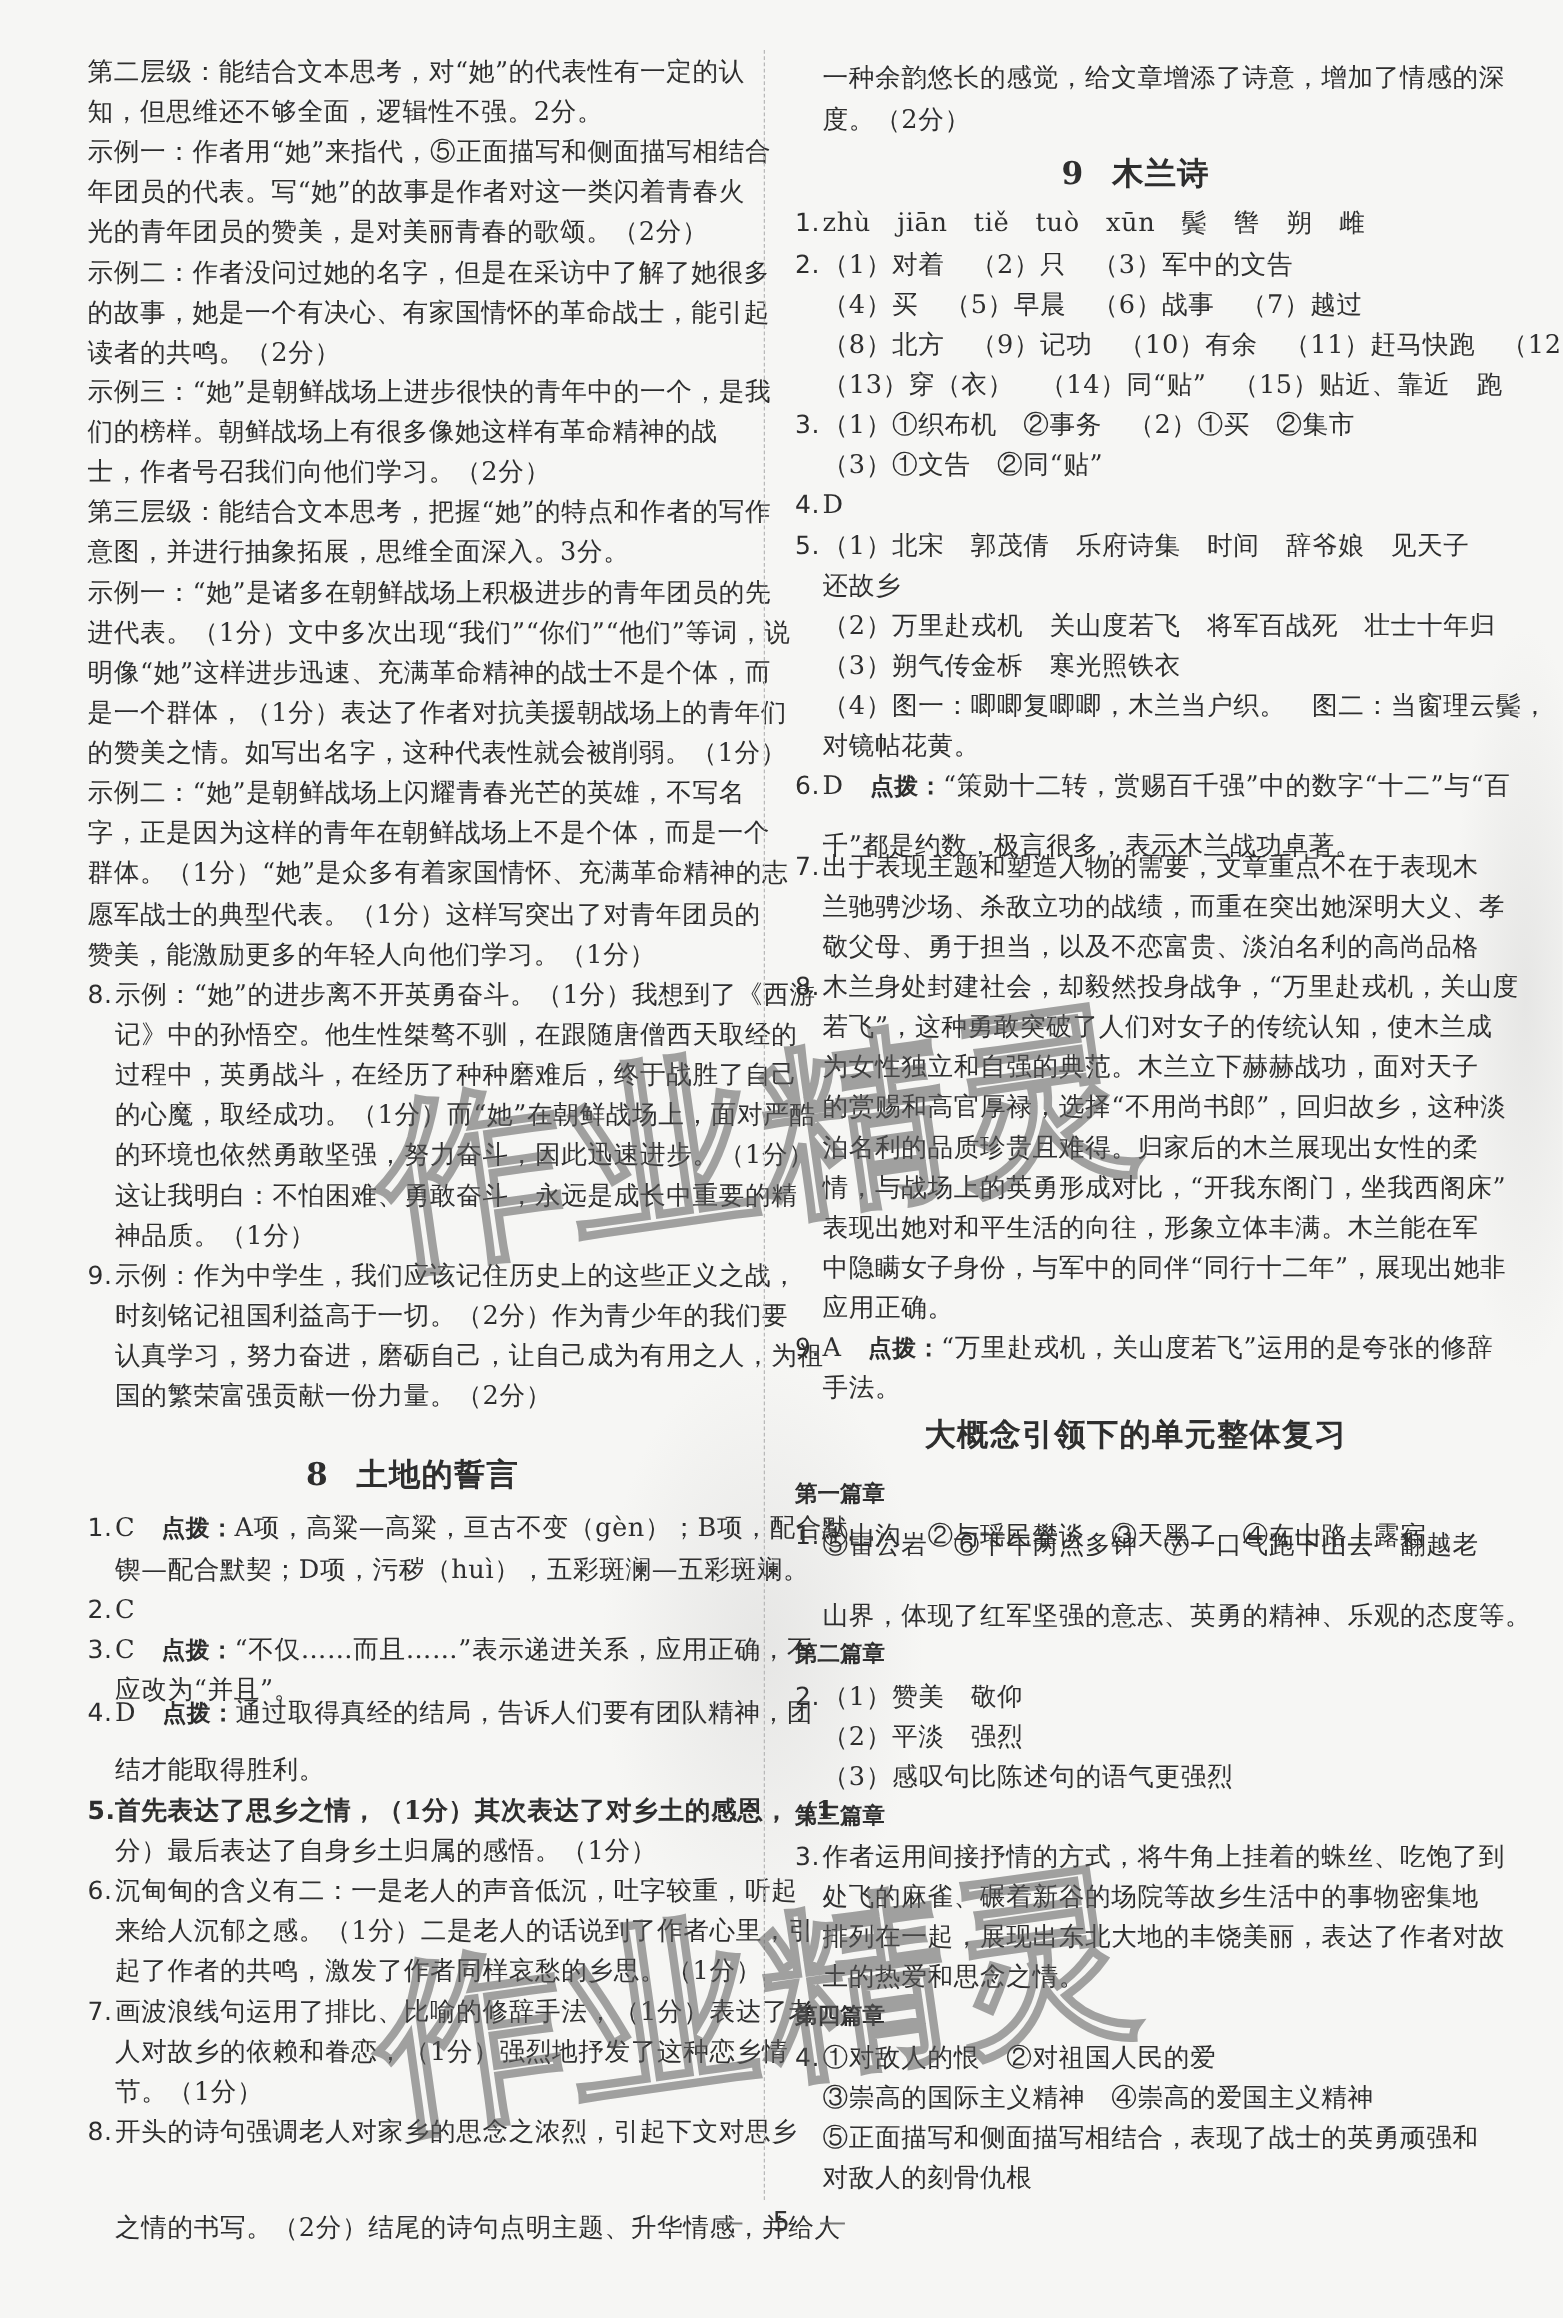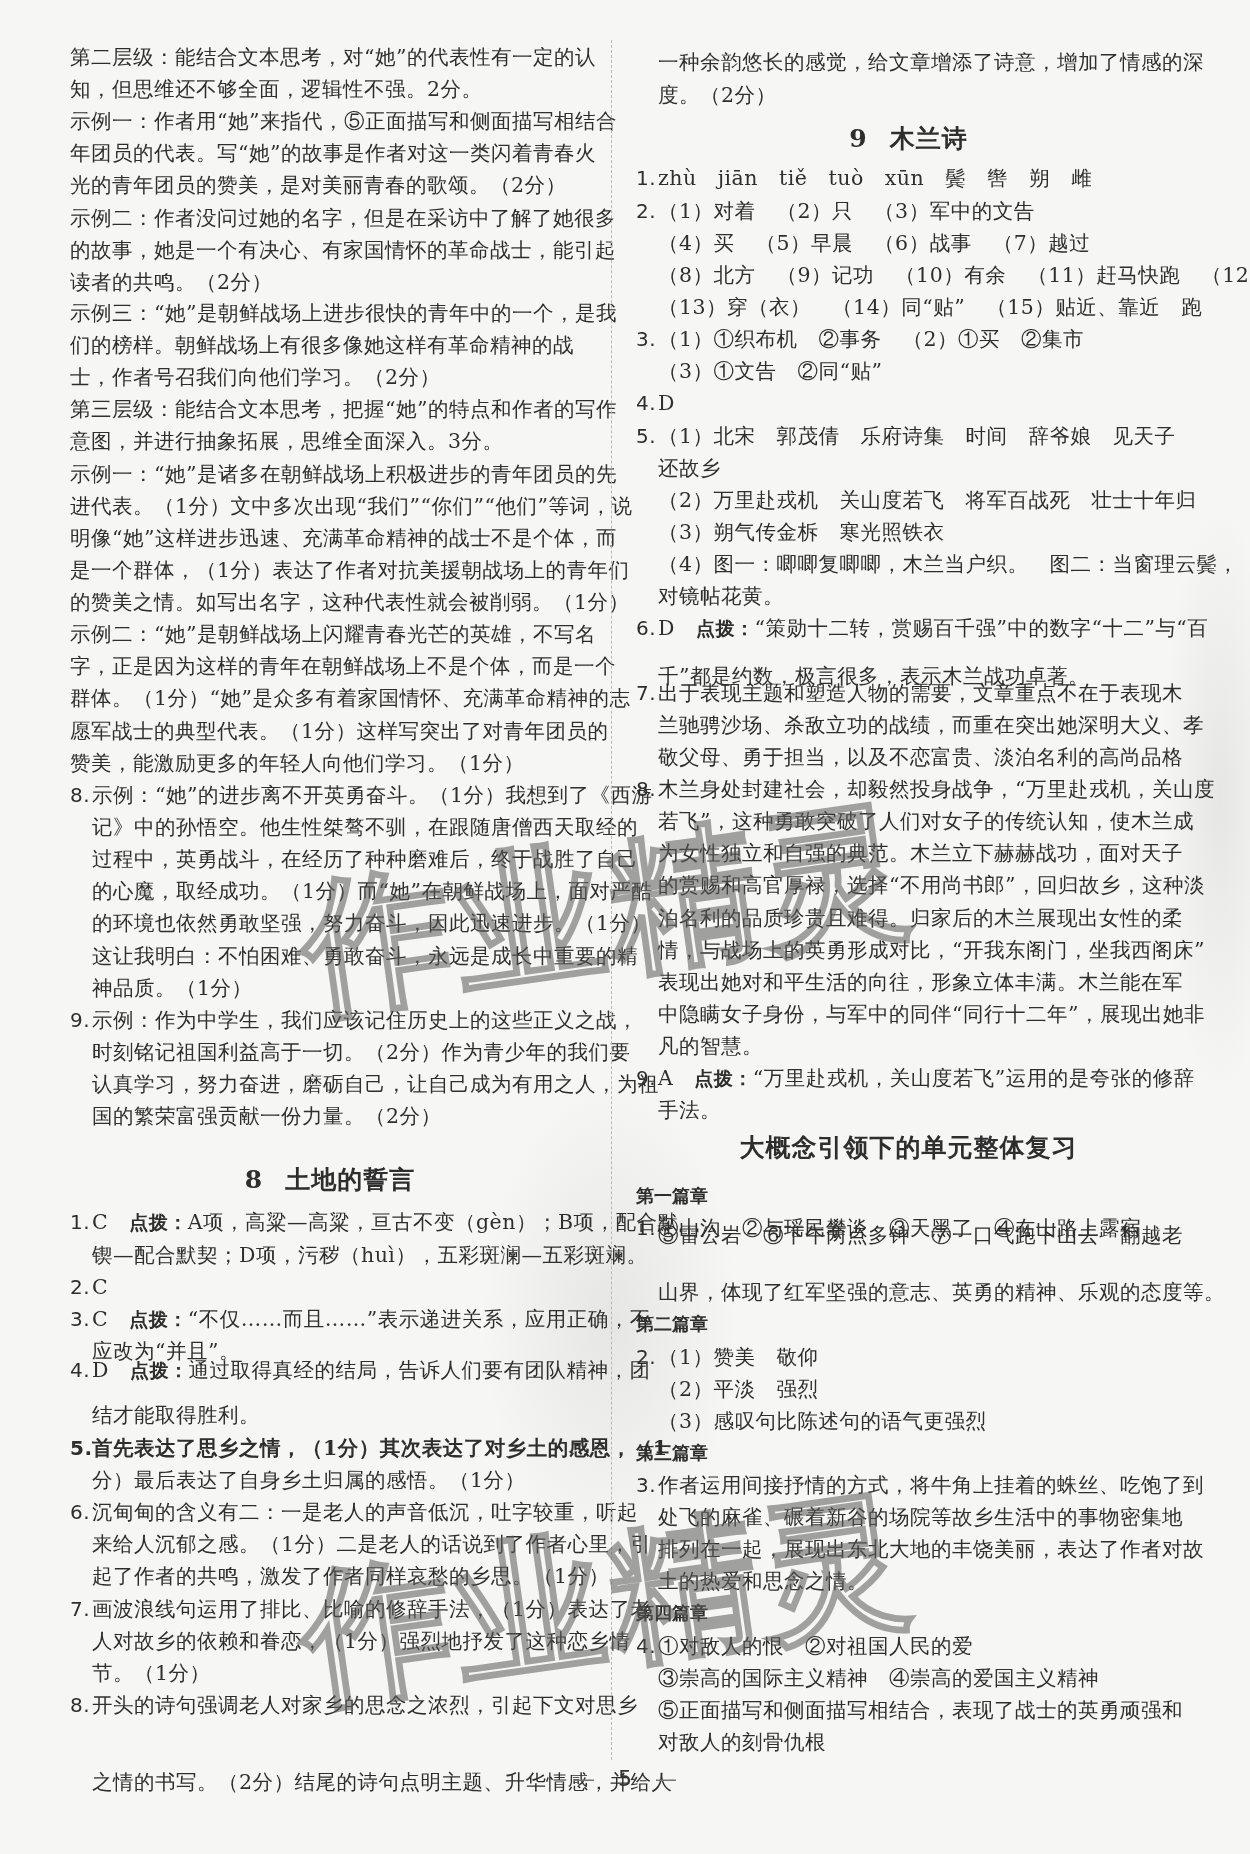--- a/index.html
+++ b/index.html
@@ -137,21 +137,21 @@
       <div class="line indent" style="top: 709px;"><span>兰驰骋沙场、杀敌立功的战绩，而重在突出她深明大义、孝</span></div>
       <div class="line indent" style="top: 741px;"><span>敬父母、勇于担当，以及不恋富贵、淡泊名利的高尚品格</span></div>
       <div class="line" style="top: 773px;"><span class="num">8.</span><span>木兰身处封建社会，却毅然投身战争，“万里赴戎机，关山度</span></div>
       <div class="line indent" style="top: 805px;"><span>若飞”，这种勇敢突破了人们对女子的传统认知，使木兰成</span></div>
       <div class="line indent" style="top: 837px;"><span>为女性独立和自强的典范。木兰立下赫赫战功，面对天子</span></div>
       <div class="line indent" style="top: 869px;"><span>的赏赐和高官厚禄，选择“不用尚书郎”，回归故乡，这种淡</span></div>
       <div class="line indent" style="top: 902px;"><span>泊名利的品质珍贵且难得。归家后的木兰展现出女性的柔</span></div>
       <div class="line indent" style="top: 934px;"><span>情，与战场上的英勇形成对比，“开我东阁门，坐我西阁床”</span></div>
       <div class="line indent" style="top: 966px;"><span>表现出她对和平生活的向往，形象立体丰满。木兰能在军</span></div>
       <div class="line indent" style="top: 998px;"><span>中隐瞒女子身份，与军中的同伴“同行十二年”，展现出她非</span></div>
-      <div class="line indent" style="top: 1030px;"><span>凡的智慧。</span></div>
+      <div class="line indent" style="top: 1030px;"><span>应用正确。</span></div>
       <div class="line" style="top: 1062px;"><span class="num">9.</span><span>A　</span><span class="tip">点拨：</span><span>“万里赴戎机，关山度若飞”运用的是夸张的修辞</span></div>
       <div class="line indent" style="top: 1094px;"><span>手法。</span></div>
       <div class="line" style="top: 1212px;"><span class="num">1.</span><span>①山沟　②与瑶民攀谈　③天黑了　④在山路上露宿</span></div>
       <div class="line indent" style="top: 1219px;"><span>⑤雷公岩　⑥下午两点多钟　⑦一口气跑下山去　翻越老</span></div>
       <div class="line indent" style="top: 1276px;"><span>山界，体现了红军坚强的意志、英勇的精神、乐观的态度等。</span></div>
       <div class="line" style="top: 1341px;"><span class="num">2.</span><span>（1）赞美　敬仰</span></div>
       <div class="line indent" style="top: 1373px;"><span>（2）平淡　强烈</span></div>
       <div class="line indent" style="top: 1405px;"><span>（3）感叹句比陈述句的语气更强烈</span></div>
       <div class="line" style="top: 1469px;"><span class="num">3.</span><span>作者运用间接抒情的方式，将牛角上挂着的蛛丝、吃饱了到</span></div>
       <div class="line indent" style="top: 1501px;"><span>处飞的麻雀、碾着新谷的场院等故乡生活中的事物密集地</span></div>

